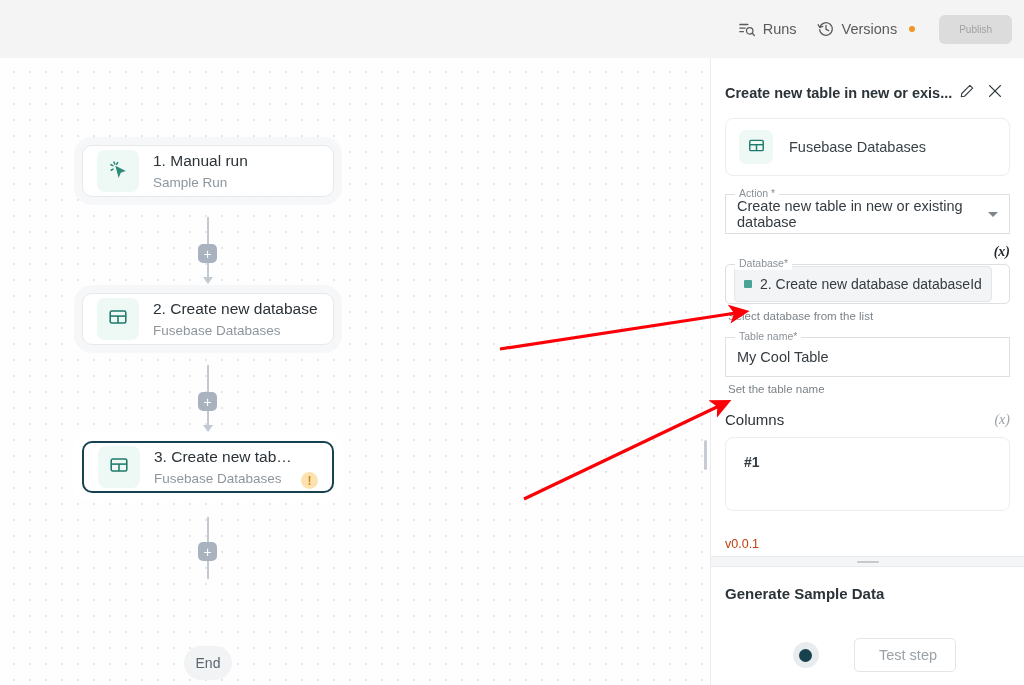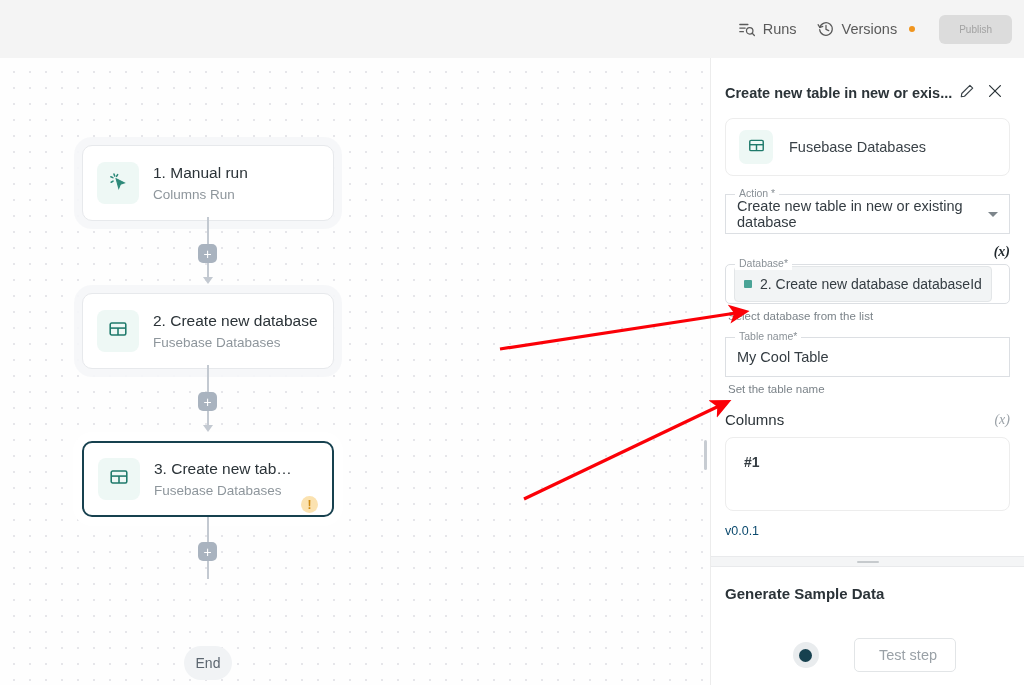--- a/index.html
+++ b/index.html
@@ -47,21 +47,21 @@
 
   .badge-complete {
     position: absolute; left: 152px; top: 99px;
     background: #fdf1d7; color: #d99412;
     border-radius: 14px; padding: 6px 15px;
     font-size: 14.5px; white-space: nowrap;
   }
 
   .node {
     position: absolute;
-    width: 252px; height: 76px;
+    width: 252px; height: 52px;
     background: #ffffff;
     border: 1px solid #e7e9ec;
     border-radius: 10px;
     display: flex; align-items: center;
     padding: 0 14px;
     box-shadow: 0 0 0 8px rgba(245,246,248,0.92);
     cursor: pointer;
   }
   .node.selected {
     border: 2px solid #17414f;
@@ -190,22 +190,22 @@
     margin: 16px 0 9px 0;
   }
   .section-title { font-size: 15px; color: #2b3338; }
   .columns-box {
     border: 1px solid #ededed; border-radius: 8px;
     height: 74px; padding: 16px 18px; overflow: hidden;
   }
   .col-item { font-size: 14px; color: #343c42; font-weight: bold; }
 
   .version {
-    position: absolute; left: 14px; bottom: 18px;
-    font-size: 12.5px; color: #0c4a6e;
+    position: absolute; left: 14px; bottom: 5px;
+    font-size: 12.5px; color: #c2410c;
   }
 
   .panel-divider {
     height: 11px; background: #f4f5f6;
     border-top: 1px solid #e9eaec; border-bottom: 1px solid #e9eaec;
     display: flex; align-items: center; justify-content: center; flex: 0 0 11px;
   }
   .grab { width: 22px; height: 2px; background: #c6cacd; border-radius: 1px; }
 
   .panel-bottom { flex: 0 0 118px; padding: 18px 14px 0 14px; position: relative; }
@@ -276,21 +276,21 @@
             <path d="M10 9.5 L19 14 L14.6 15.6 L12.8 20 Z" fill="#2e8a7a" stroke="#2e8a7a" stroke-width="1.2"></path>
             <line x1="7.6" y1="4.4" x2="8.4" y2="6.6"></line>
             <line x1="4.2" y1="7.4" x2="6.4" y2="8.3"></line>
             <line x1="4.6" y1="13.4" x2="6.6" y2="12.2"></line>
             <line x1="11.6" y1="5" x2="10.4" y2="7"></line>
           </svg>
         </span>
       </div>
       <div class="node-text">
         <div class="node-title">1. Manual run</div>
-        <div class="node-sub">Columns Run</div>
+        <div class="node-sub">Sample Run</div>
       </div>
     </div>
 
     <div class="connector" style="left:207px; top:159px; height:62px;"></div>
     <div class="conn-arrow" style="left:203px; top:219px;"></div>
     <div class="plus-btn" style="left:198px; top:186px;">+</div>
 
     <div class="node" style="left:82px; top:235px;">
       <div class="node-icon">
         <span>

